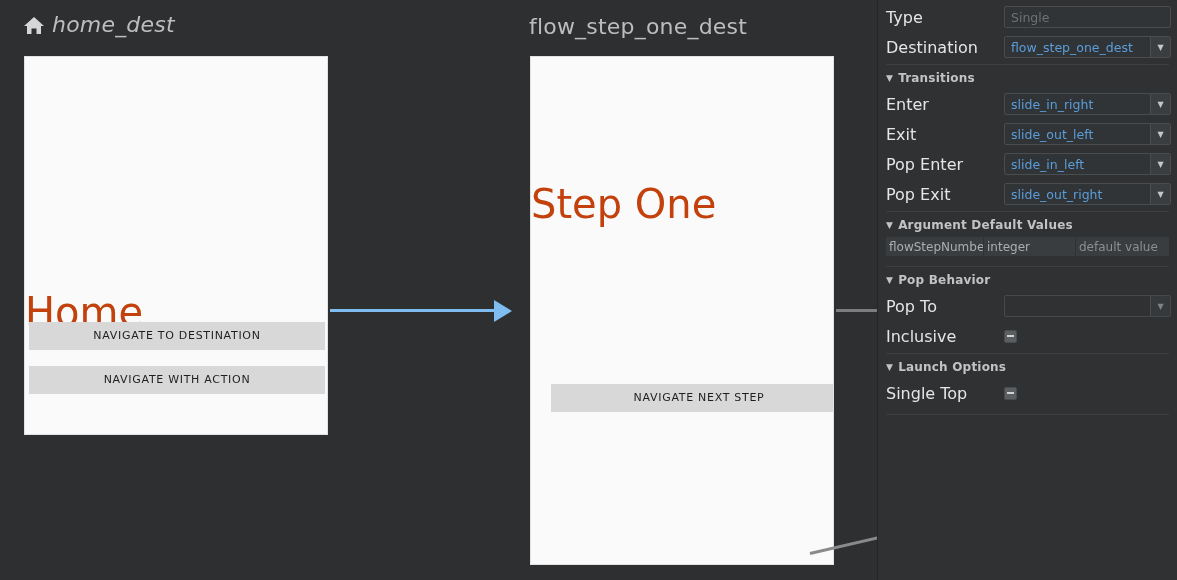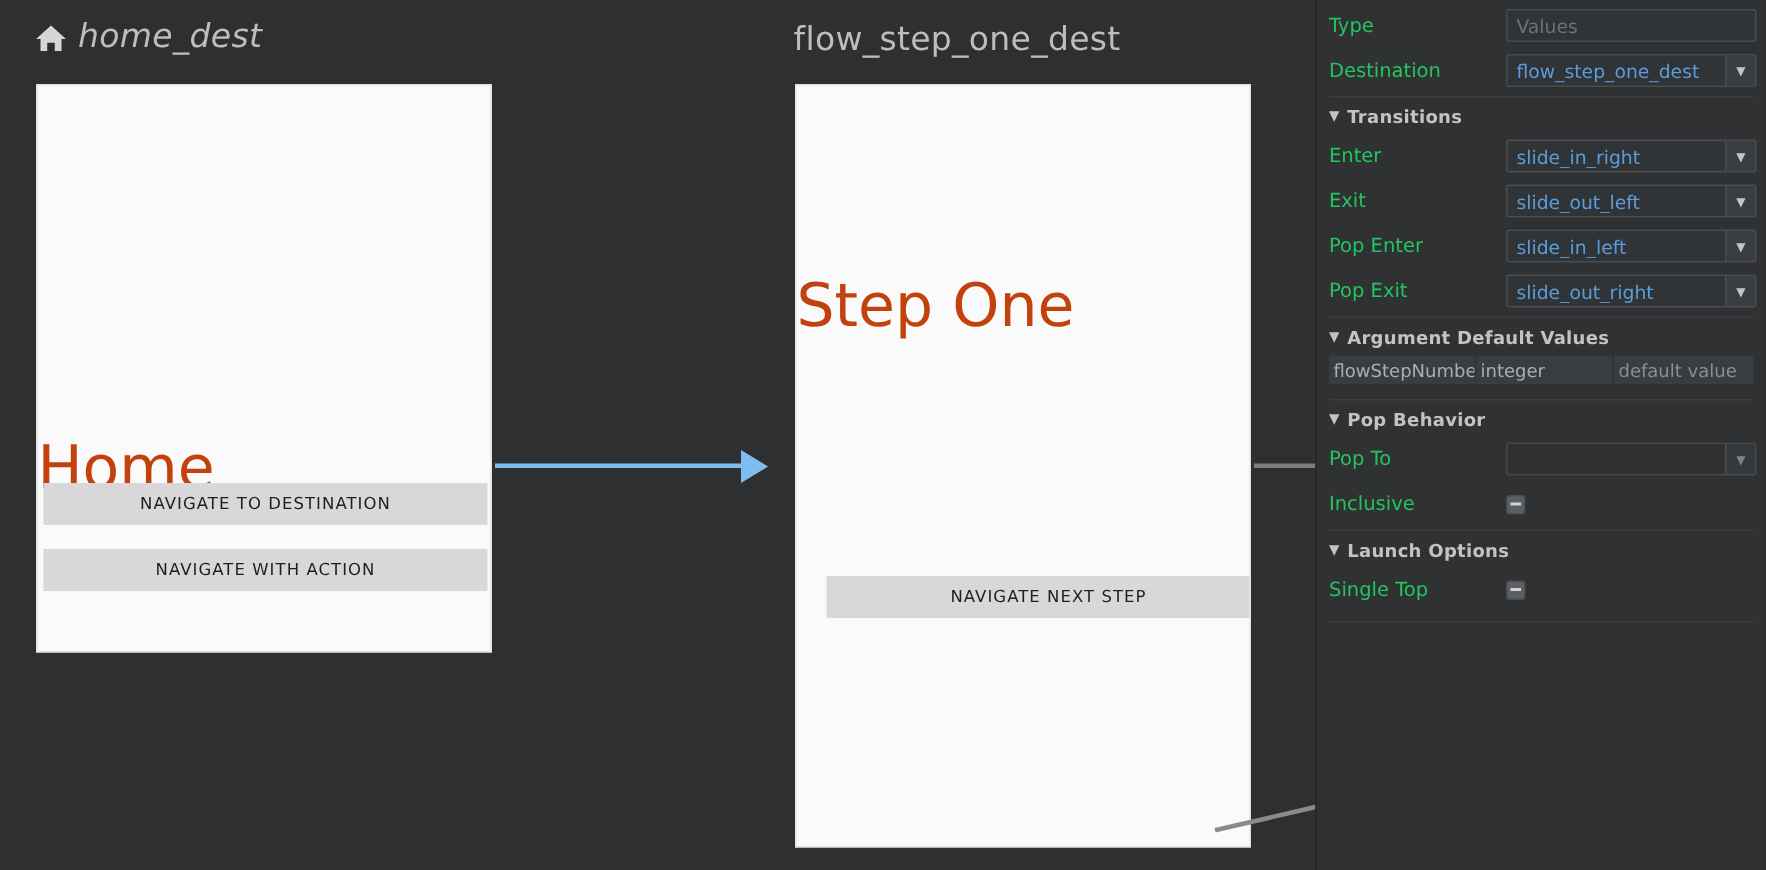--- a/index.html
+++ b/index.html
@@ -80,22 +80,22 @@
     color: #b2b2b2;
     padding-top: 2px;
   }
   .row {
     display: flex; align-items: center;
     height: 30px;
     padding: 0 6px 0 8px;
   }
   .row .lbl {
     width: 118px;
-    color: #22c55e;
-    font-size: 13px;
+    color: #e5e5e5;
+    font-size: 16px;
     flex: 0 0 auto;
   }
   .field {
     flex: 1 1 auto;
     height: 22px;
     background: #313436;
     border: 1px solid #4a4d50;
     border-radius: 2px;
     display: flex; align-items: center;
     padding: 0 6px;
@@ -202,21 +202,21 @@
 
     <div class="gray-line" style="left:836px; top:309px; width:41px;"></div>
 
     <div class="gray-diag" style="left:810px; top:552px; width:72px; transform:rotate(-13deg);"></div>
   </div>
 
   <div id="panel">
 
     <div class="row">
       <span class="lbl">Type</span>
-      <span class="field placeholder">Values</span>
+      <span class="field placeholder">Single</span>
     </div>
 
 
     <div class="row">
       <span class="lbl">Destination</span>
       <span class="field combo">
         <span class="val link">flow_step_one_dest</span>
         <span class="arrow-btn">▼</span>
       </span>
     </div>

